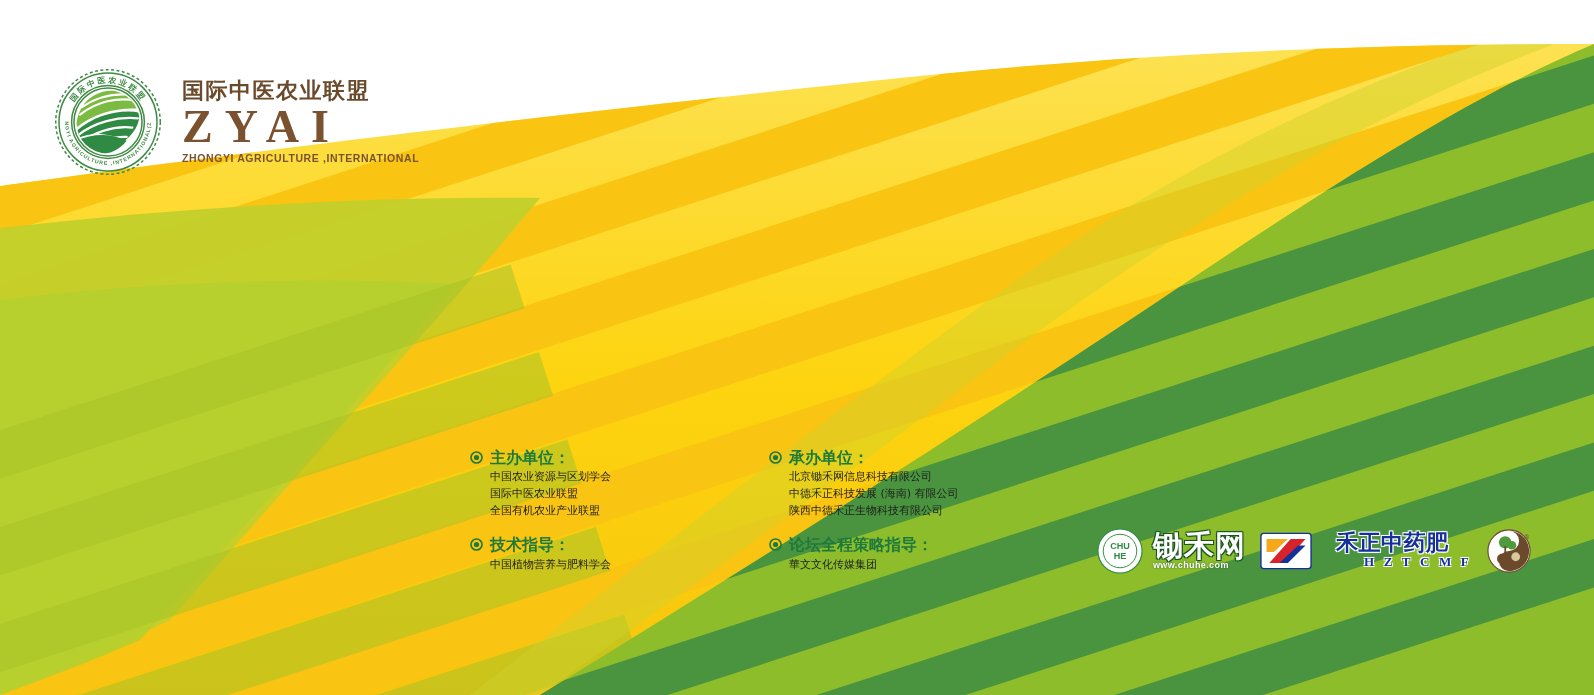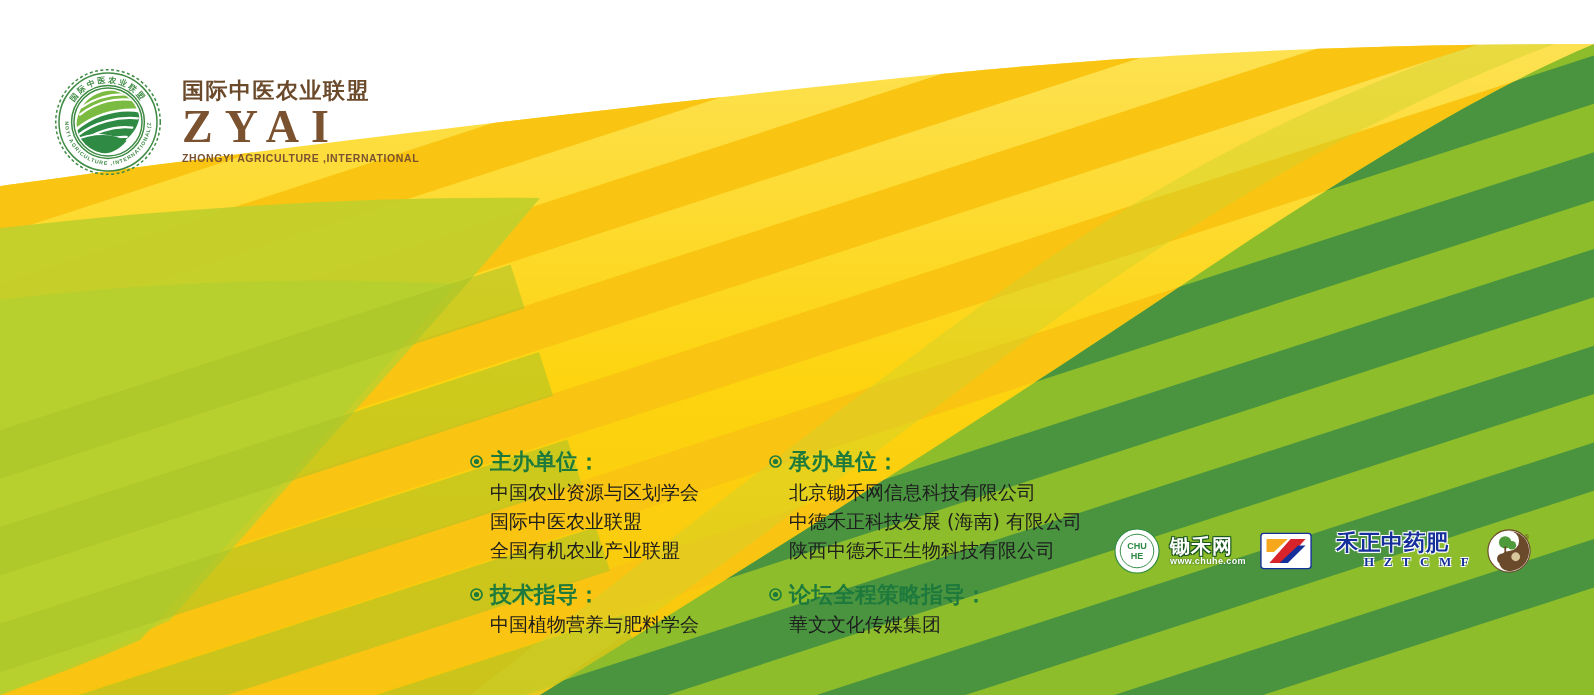--- a/index.html
+++ b/index.html
@@ -65,42 +65,42 @@
     position:absolute;left:470px;top:446px;
     display:flex;gap:44px;z-index:20;
   }
   .credit-col{display:flex;flex-direction:column;}
   .credit-col.col1{width:255px;}
   .credit-col.col2{width:300px;}
   .credit-group{margin-bottom:14px;}
   .credit-group:last-child{margin-bottom:0;}
   .credit-head{
     display:flex;align-items:center;gap:7px;
-    font-size:22px;font-weight:700;color:#1d7a3c;
+    font-size:16px;font-weight:700;color:#1d7a3c;
     line-height:1.45;
     font-family:"DejaVu Sans","Liberation Sans",sans-serif;
   }
   .bullet{
     width:13px;height:13px;flex:0 0 auto;display:block;
   }
   .credit-item{
-    font-size:19px;color:#1d1d1d;font-weight:400;
+    font-size:11px;color:#1d1d1d;font-weight:400;
     line-height:1.52;margin-left:20px;white-space:nowrap;
     font-family:"DejaVu Sans","Liberation Sans",sans-serif;
   }
 
   
   .sponsors{
     position:absolute;right:62px;top:528px;
     display:flex;align-items:center;gap:14px;z-index:20;
   }
   .sponsor{display:flex;align-items:center;}
   .sp-chuhe{gap:6px;}
   .sp-chuhe .cn{
-    font-size:20px;font-weight:700;color:#ffffff;
+    font-size:30px;font-weight:700;color:#ffffff;
     line-height:.95;letter-spacing:1px;
     text-shadow:0 0 2px #1b5c22,1px 1px 0 #17531f,-1px 1px 0 #17531f,1px -1px 0 #17531f,-1px -1px 0 #17531f;
     font-family:"DejaVu Sans","Liberation Sans",sans-serif;
   }
   .sp-chuhe .url{
     font-size:9px;font-weight:700;color:#ffffff;letter-spacing:.4px;
     text-shadow:0 0 2px #1b5c22;
     font-family:"Liberation Sans","DejaVu Sans",sans-serif;
   }
   .sp-hz{gap:20px;}

